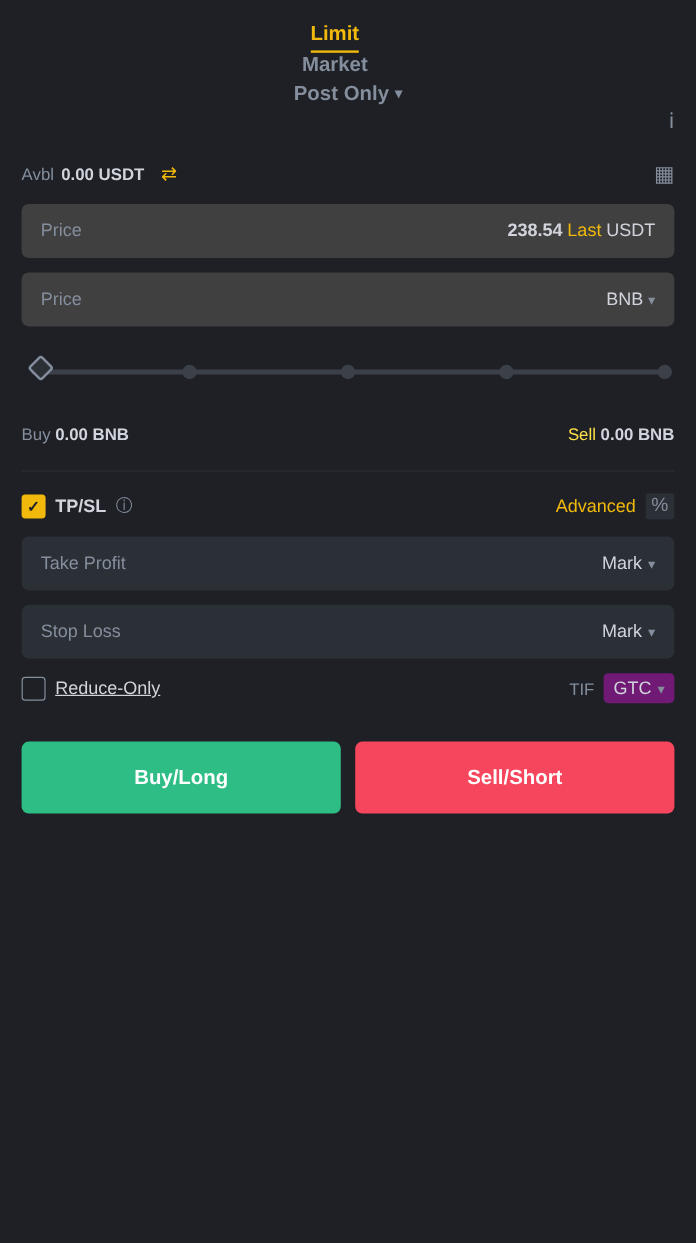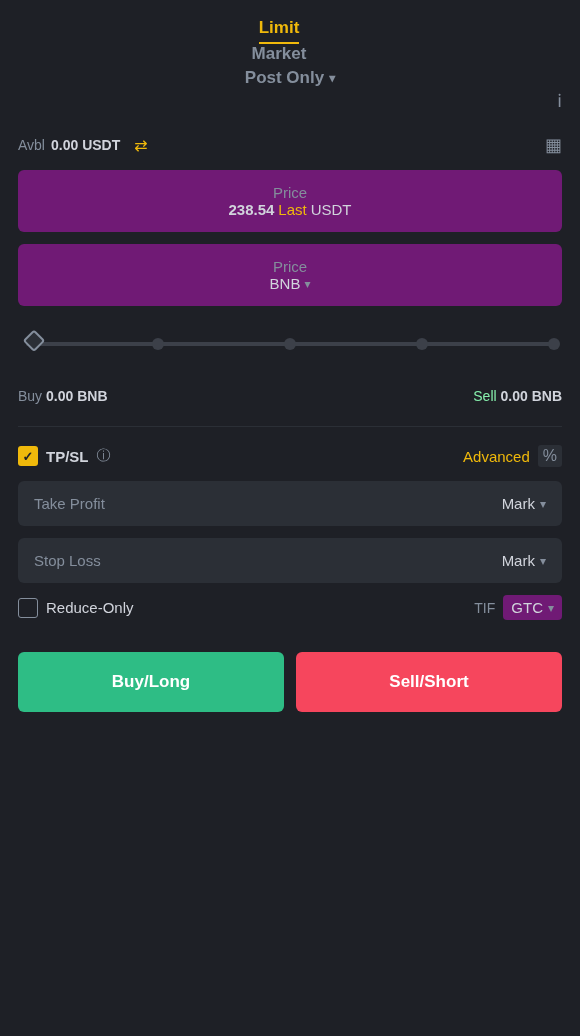--- a/index.html
+++ b/index.html
@@ -87,28 +87,27 @@
     }
 
     .avbl-icon {
       color: #848e9c;
       font-size: 18px;
       cursor: pointer;
     }
 
     
     .input-field {
-      background: #701a75;
+      background: #404040;
       border-radius: 6px;
       padding: 14px 16px;
       display: flex;
       align-items: center;
       justify-content: space-between;
       margin-bottom: 12px;
-      flex-direction: column;
     }
 
     .input-label {
       color: #848e9c;
       font-size: 15px;
     }
 
     .input-right {
       display: flex;
       align-items: center;
@@ -198,21 +197,21 @@
     
     .buy-sell-row {
       display: flex;
       justify-content: space-between;
       margin-bottom: 22px;
       font-size: 14px;
     }
 
     .buy-label { color: #848e9c; }
     .buy-val { color: #d1d4dc; font-weight: 700; }
-    .sell-label { color: #86efac; }
+    .sell-label { color: #fde047; }
     .sell-val { color: #d1d4dc; font-weight: 700; }
 
     
     .tpsl-row {
       display: flex;
       align-items: center;
       justify-content: space-between;
       margin-bottom: 14px;
     }
 
@@ -309,20 +308,21 @@
       display: flex;
       align-items: center;
       justify-content: space-between;
       margin-bottom: 32px;
     }
 
     .reduce-left {
       display: flex;
       align-items: center;
       gap: 8px;
+      text-decoration: underline;
     }
 
     .checkbox-empty {
       width: 20px;
       height: 20px;
       background: transparent;
       border: 1.5px solid #848e9c;
       border-radius: 3px;
       cursor: pointer;
       flex-shrink: 0;

